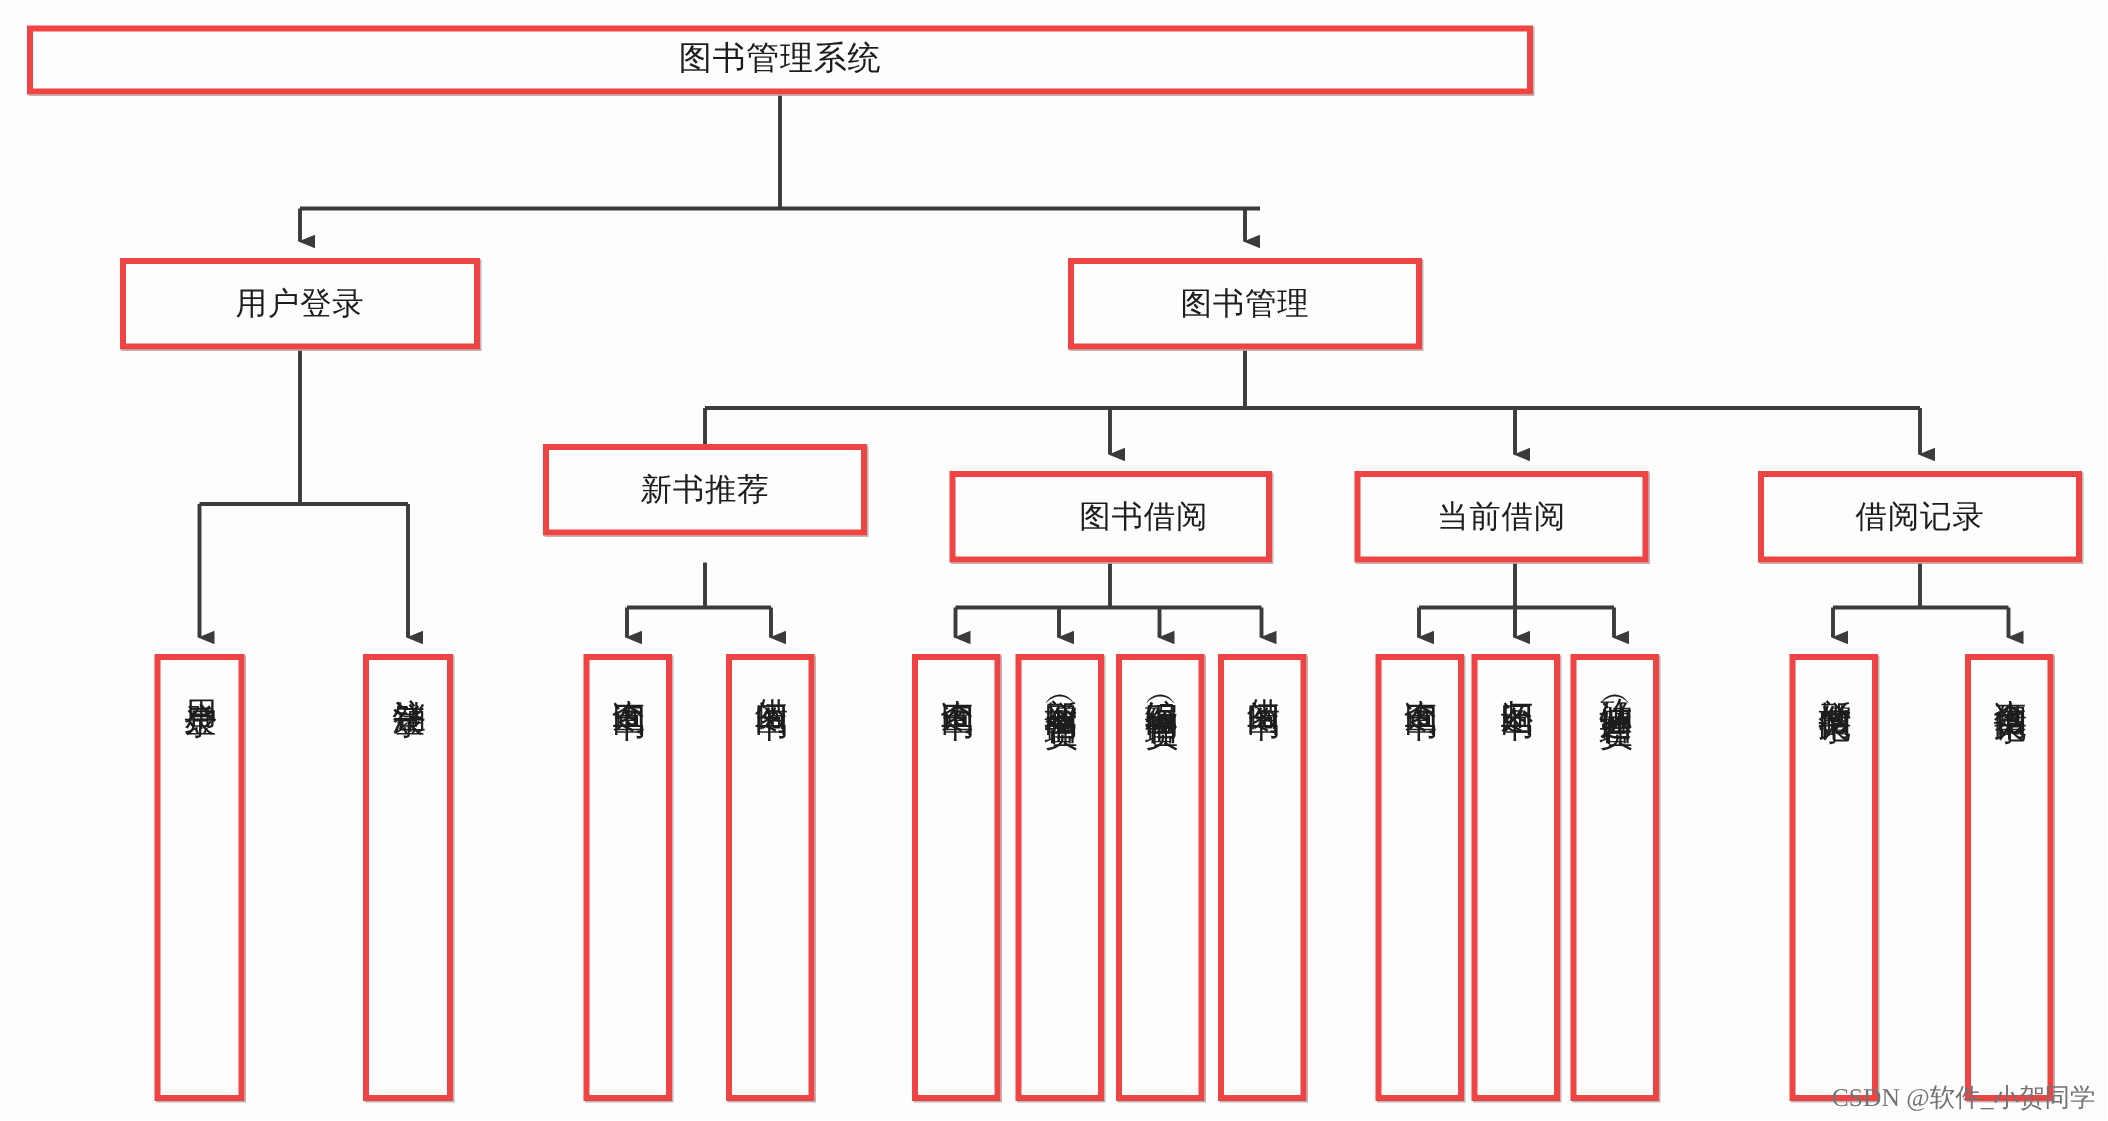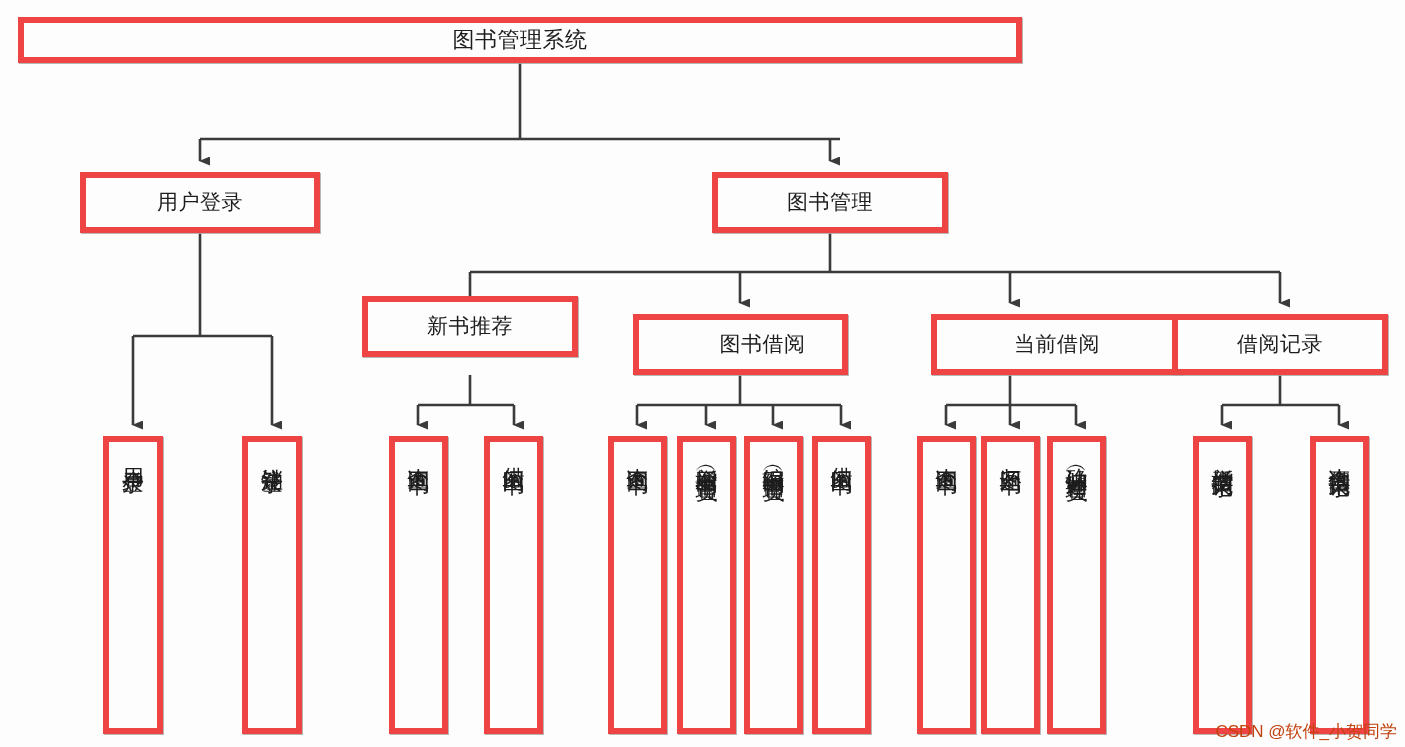--- a/index.html
+++ b/index.html
@@ -20,21 +20,21 @@
     position: absolute;
     left: 0;
     top: 0;
     width: 1405px;
     height: 747px;
     pointer-events: none;
   }
   .node {
     position: absolute;
     box-sizing: border-box;
-    border: 6px solid #ef4444;
+    border: 4px solid #ef4444;
     background: #fdfdfd;
     box-shadow: 1px 1px 0 0 rgba(170,170,170,0.85);
     display: flex;
     align-items: center;
     justify-content: center;
     color: #1d1d1d;
   }
   .node .lbl {
     display: block;
     text-align: center;
@@ -58,23 +58,23 @@
     font-size: 22px;
     line-height: 1.08;
     letter-spacing: 2px;
     max-height: 100%;
   }
   #watermark {
     position: absolute;
     right: 8px;
     bottom: 4px;
     font-size: 17px;
-    color: #c2410c;
+    color: #737373;
     white-space: nowrap;
-    font-family: Liberation Sans, sans-serif;
+    font-family: Liberation Serif, serif;
   }
 </style>
 </head>
 <body>
 
 <div id="canvas">
 
   <svg id="edges" viewBox="0 0 1405 747" width="1405" height="747">
     <defs>
       <marker id="arrowhead" markerWidth="9" markerHeight="11" refX="4.5" refY="10" orient="auto" markerUnits="userSpaceOnUse">
@@ -135,21 +135,21 @@
   <div class="node h-node" style="left:712px; top:172px; width:236px; height:61px;">
     <span class="lbl">图书管理</span>
   </div>
 
   <div class="node h-node" style="left:362px; top:296px; width:216px; height:61px;">
     <span class="lbl">新书推荐</span>
   </div>
   <div class="node h-node" style="left:633px; top:314px; width:215px; height:61px;padding-left:44px;">
     <span class="lbl">图书借阅</span>
   </div>
-  <div class="node h-node" style="left:903px; top:314px; width:252px; height:61px;margin-left:28px;">
+  <div class="node h-node" style="left:903px; top:314px; width:196px; height:61px;">
     <span class="lbl">当前借阅</span>
   </div>
   <div class="node h-node" style="left:1172px; top:314px; width:216px; height:61px;">
     <span class="lbl">借阅记录</span>
   </div>
 
   <div class="node v-node" style="left:103px; top:436px; width:60px; height:298px;">
     <span class="lbl">用户登录</span>
   </div>
   <div class="node v-node" style="left:242px; top:436px; width:60px; height:298px;">

